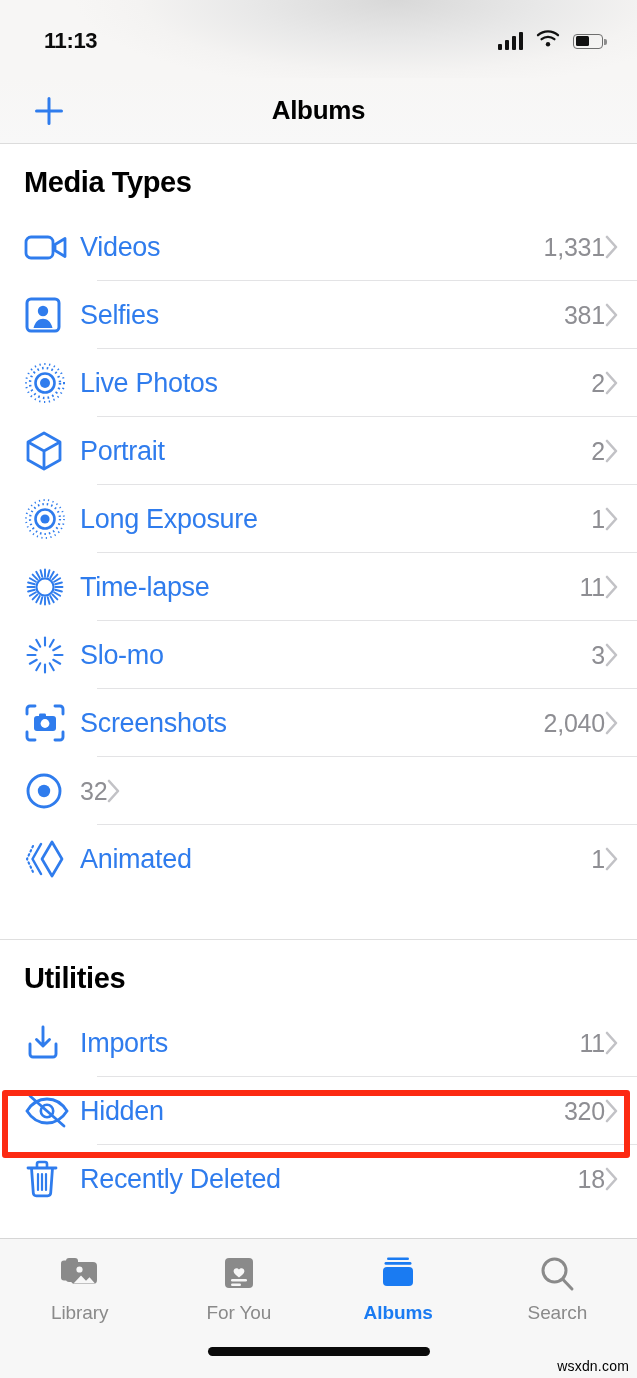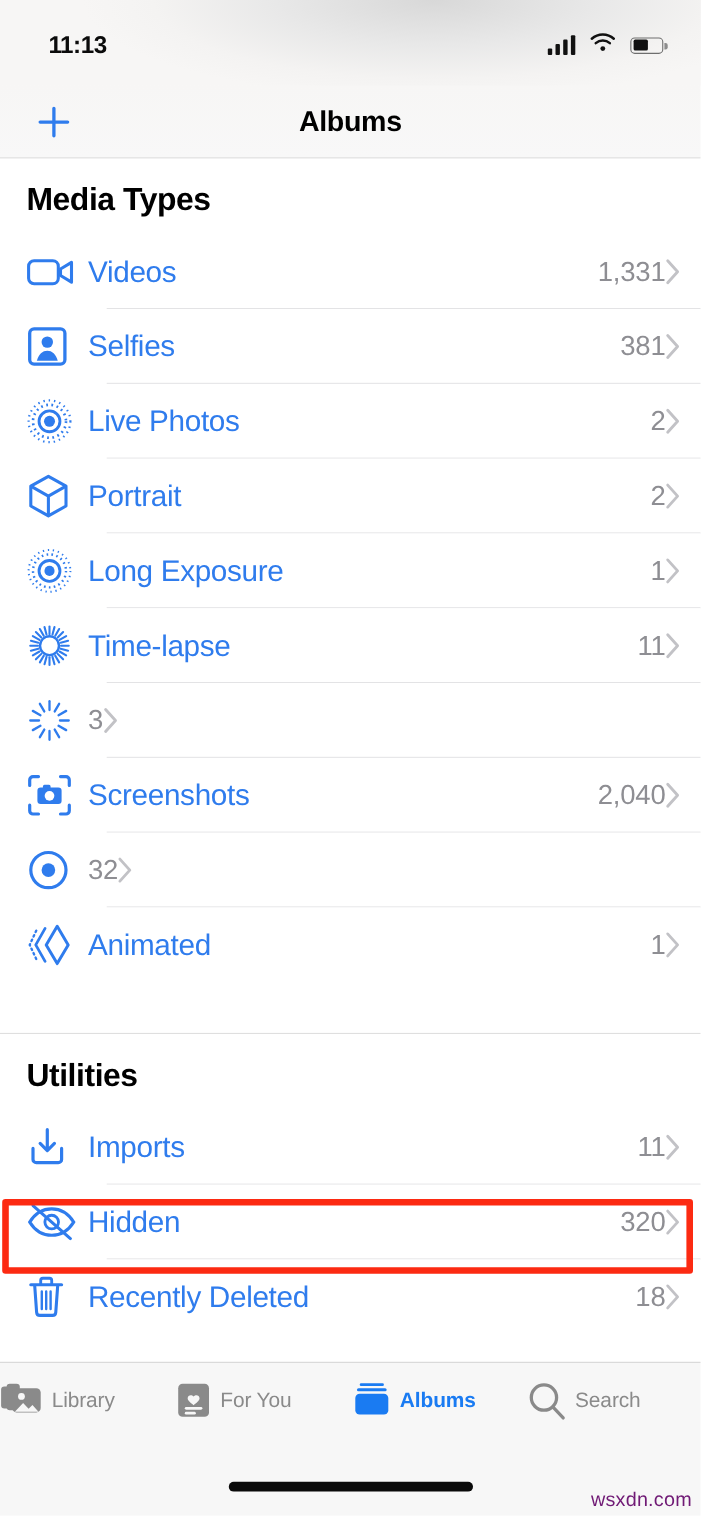--- a/index.html
+++ b/index.html
@@ -99,33 +99,33 @@
 
   
   #tabbar{
     position:absolute; left:0; bottom:0; width:100%; height:140px;
     background:#f7f7f7;
     border-top:1px solid #d6d6d6;
     display:flex; align-items:flex-start; justify-content:space-around;
     padding-top:14px;
   }
   .tab{
-    width:25%; display:flex; flex-direction:row; align-items:center; gap:7px; cursor:pointer;
+    width:25%; display:flex; flex-direction:column; align-items:center; gap:7px; cursor:pointer;
   }
   .tab .ticon{ height:42px; display:flex; align-items:center; justify-content:center; color:#8a8a8a;}
   .tab .tlabel{ font-size:19px; color:#8a8a8a; letter-spacing:-.1px;}
   .tab.active .ticon{ color:#1a7bf2; }
   .tab.active .tlabel{ color:#1a7bf2; font-weight:600;}
   #home-indicator{
     position:absolute; bottom:22px; left:50%; transform:translateX(-50%);
     width:222px; height:9px; border-radius:5px; background:#0a0a0a;
   }
   #watermark{
     position:absolute; right:8px; bottom:4px;
-    font-size:18px; color:#701a75; letter-spacing:.2px;
+    font-size:14px; color:#000000; letter-spacing:.2px;
   }
 </style>
 </head>
 <body>
 
 <div id="statusbar">
   <div id="clock">11:13</div>
   <div class="status-right">
     <span class="bars">
         <i></i>
@@ -301,20 +301,21 @@
             <line y1="-17.5" y2="-9.5" transform="rotate(180)"></line>
               <line y1="-17.5" y2="-9.5" transform="rotate(210)"></line>
               <line y1="-17.5" y2="-9.5" transform="rotate(240)"></line>
             <line y1="-17.5" y2="-9.5" transform="rotate(270)"></line>
               <line y1="-17.5" y2="-9.5" transform="rotate(300)"></line>
               <line y1="-17.5" y2="-9.5" transform="rotate(330)"></line>
           </g>
         </g>
       </svg>
     </span>
+    <span class="label">Slo-mo</span>
     <span class="count">3</span>
     <span class="chev">
         <svg width="14" height="24" viewBox="0 0 14 24">
           <path d="M2 2l9 10-9 10" stroke="currentColor" stroke-width="2.6" fill="none" stroke-linecap="round" stroke-linejoin="round"></path>
         </svg>
       </span>
   </div>
 
   <div class="row">
     <span class="ico">

